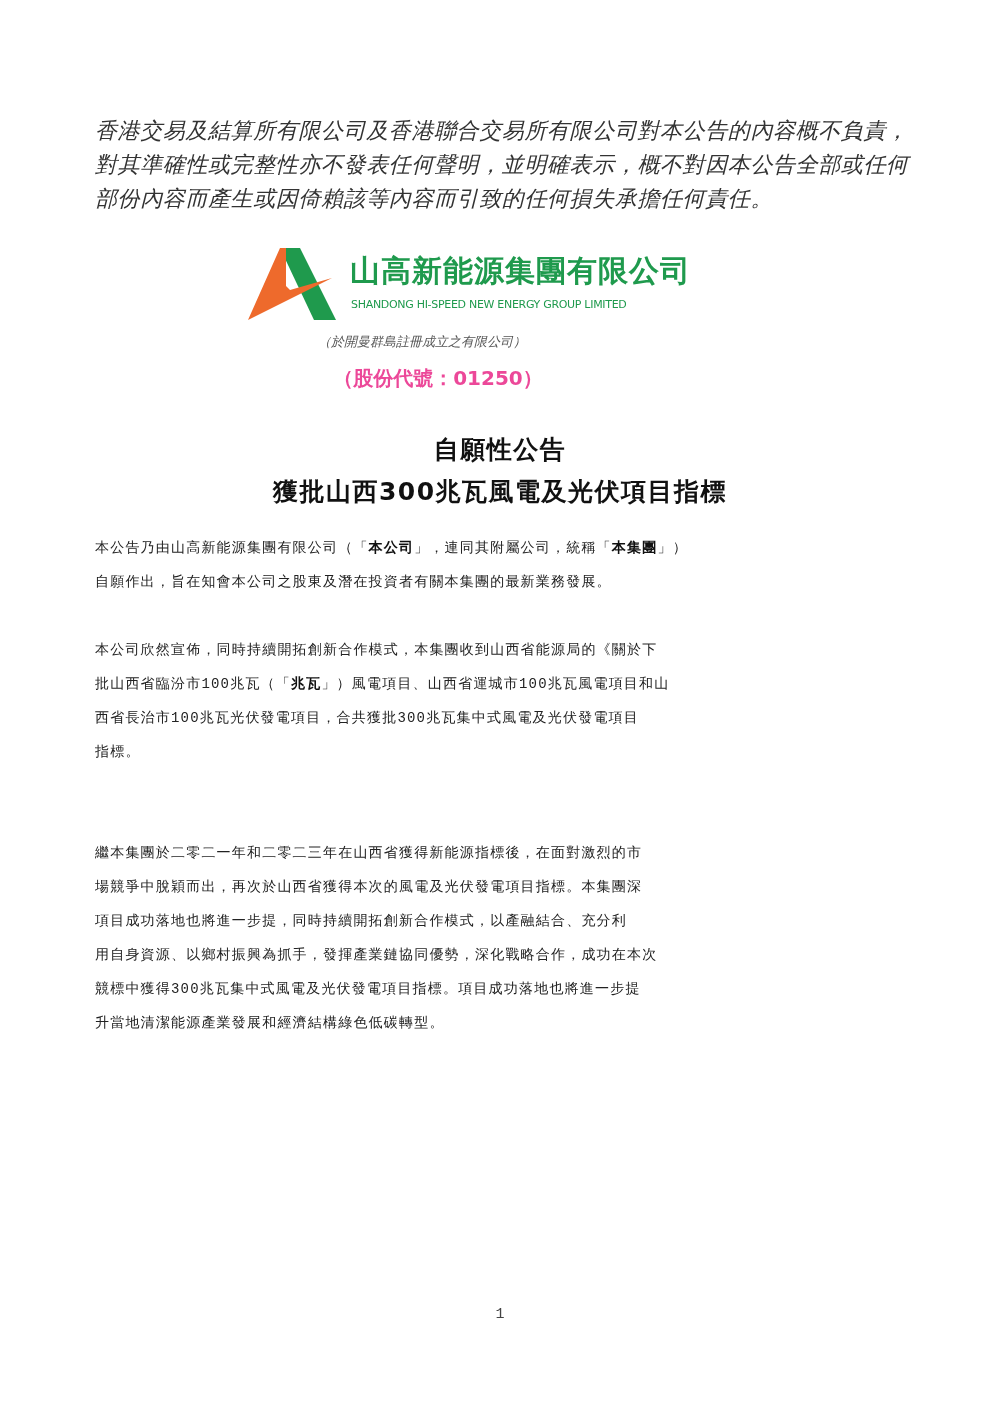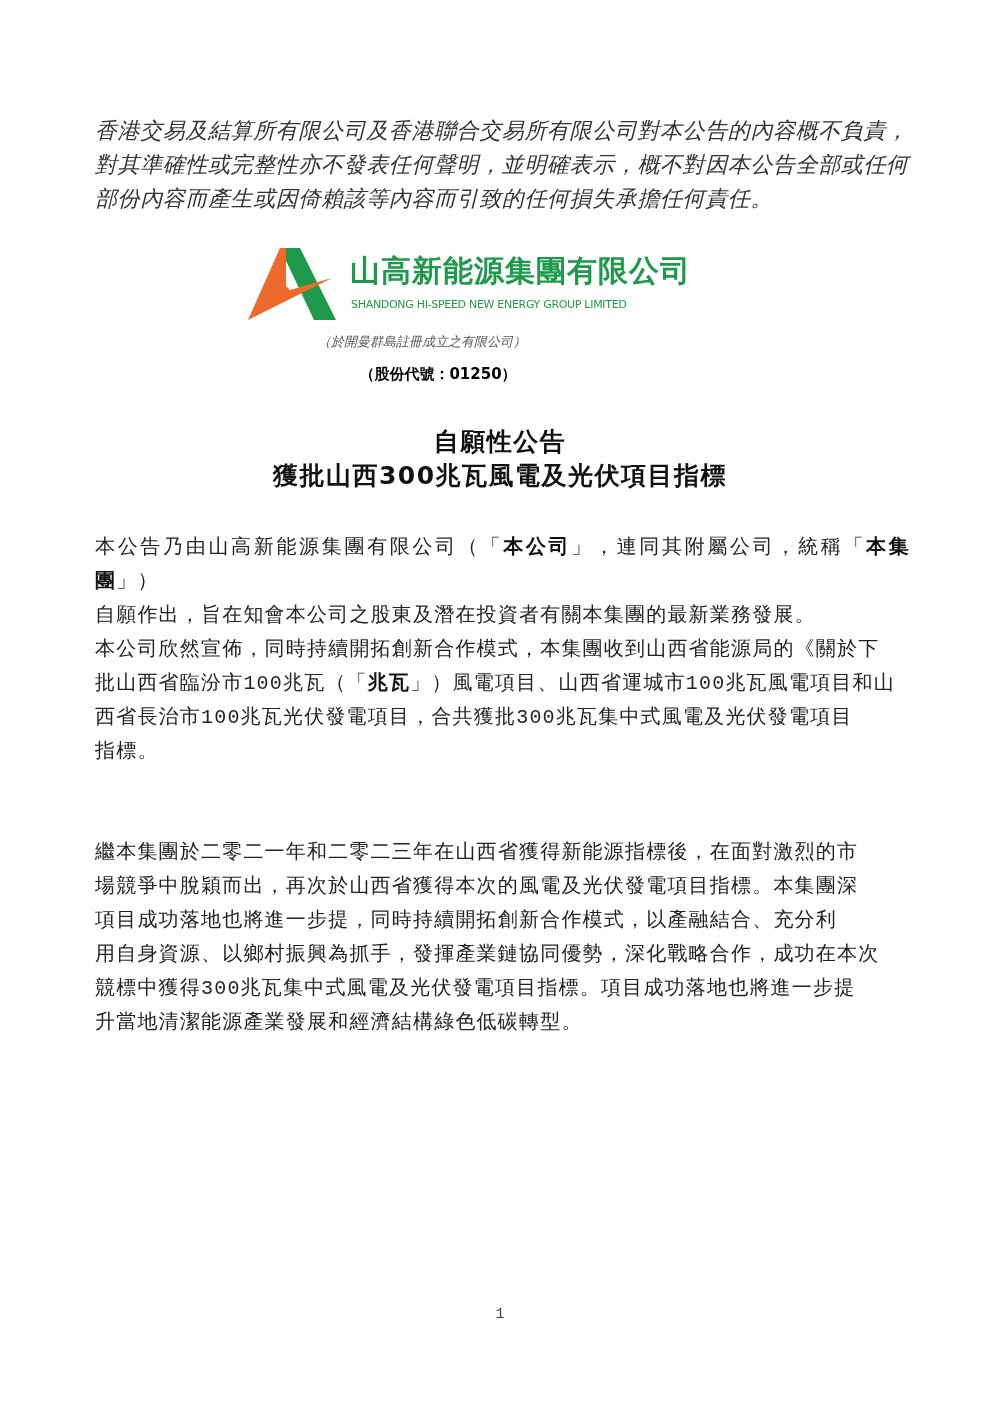--- a/index.html
+++ b/index.html
@@ -21,30 +21,30 @@
   .logo-en {
     position: absolute; left: 105px; top: 52px; font-size: 11px; color: #1f9a4d;
     white-space: nowrap; letter-spacing: -0.3px; font-weight: 500;
   }
   .reg {
     position: absolute; left: 0; width: 844px; text-align: center; top: 333px;
     font-size: 13px; font-style: italic; color: #555;
   }
   .stock {
     position: absolute; left: 0; width: 876px; text-align: center; top: 365px;
-    font-size: 15px; font-weight: bold; color: #000000;
+    font-size: 20px; font-weight: bold; color: #ec4899;
   }
   .title {
     position: absolute; left: 0; width: 1000px; text-align: center; top: 425px;
     font-size: 25px; font-weight: bold; line-height: 34px; color: #111; letter-spacing: 1.5px;
   }
-  .title p { margin: 0; }
+  .title p { margin: 8px; }
   .para {
     position: absolute; left: 95px; width: 815px;
-    font-size: 20px; line-height: 34px; letter-spacing: 1.2px; color: #222;
+    font-size: 14px; line-height: 34px; letter-spacing: 1.2px; color: #222;
     text-align: justify;
   }
   .para p { margin: 0; }
   .p1 { top: 531px; }
   .p2 { top: 633px; }
   .p3 { top: 836px; }
   b { font-weight: bold; color: #111; }
   .pagenum {
     position: absolute; left: 0; width: 1000px; text-align: center; top: 1306px;
     font-size: 15px; color: #444;

